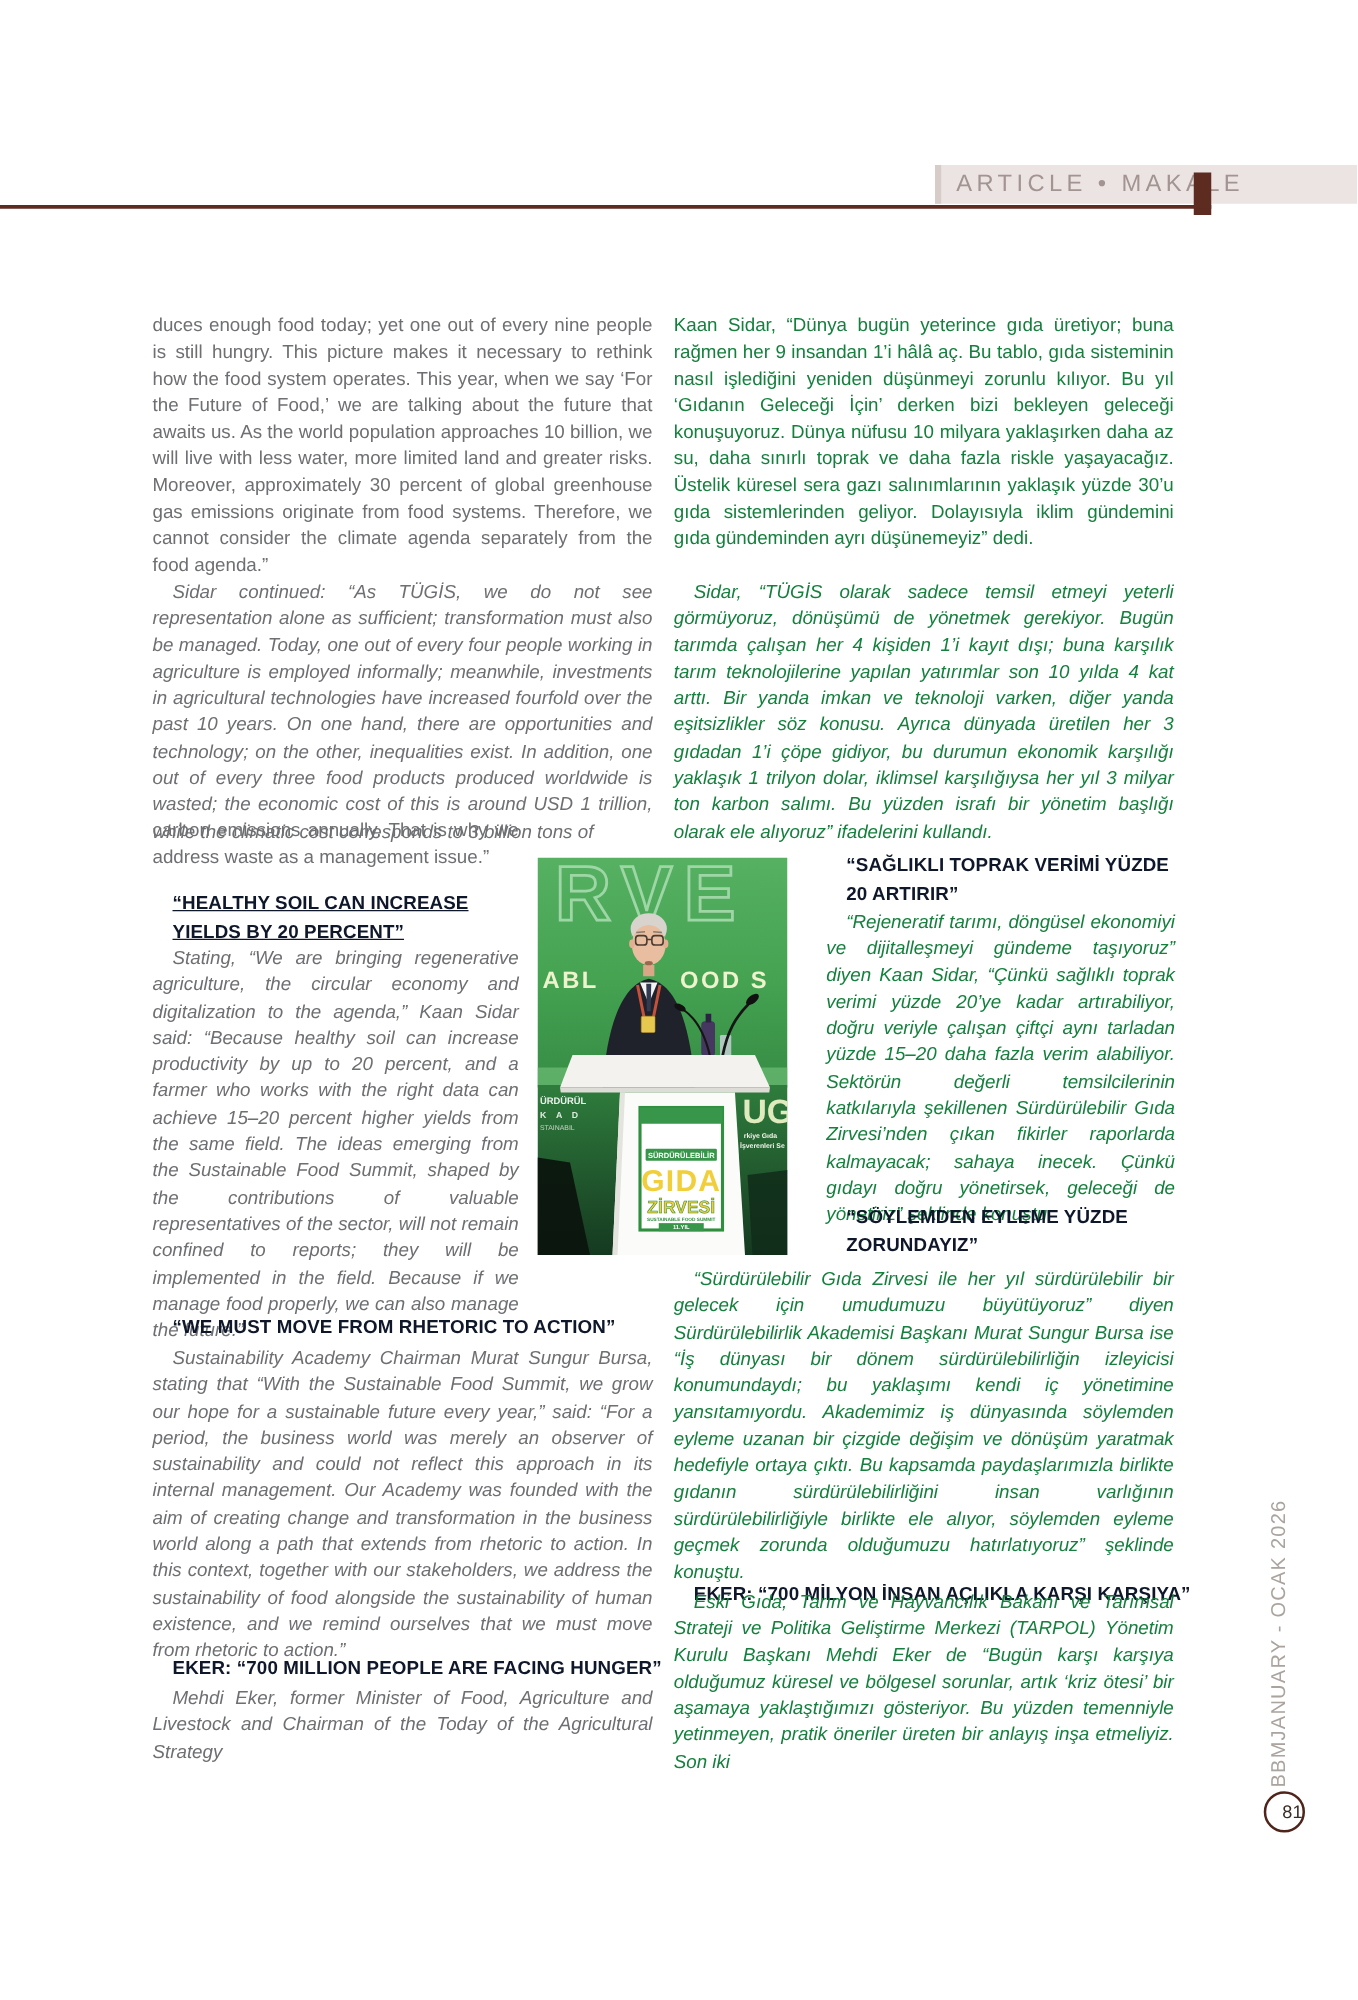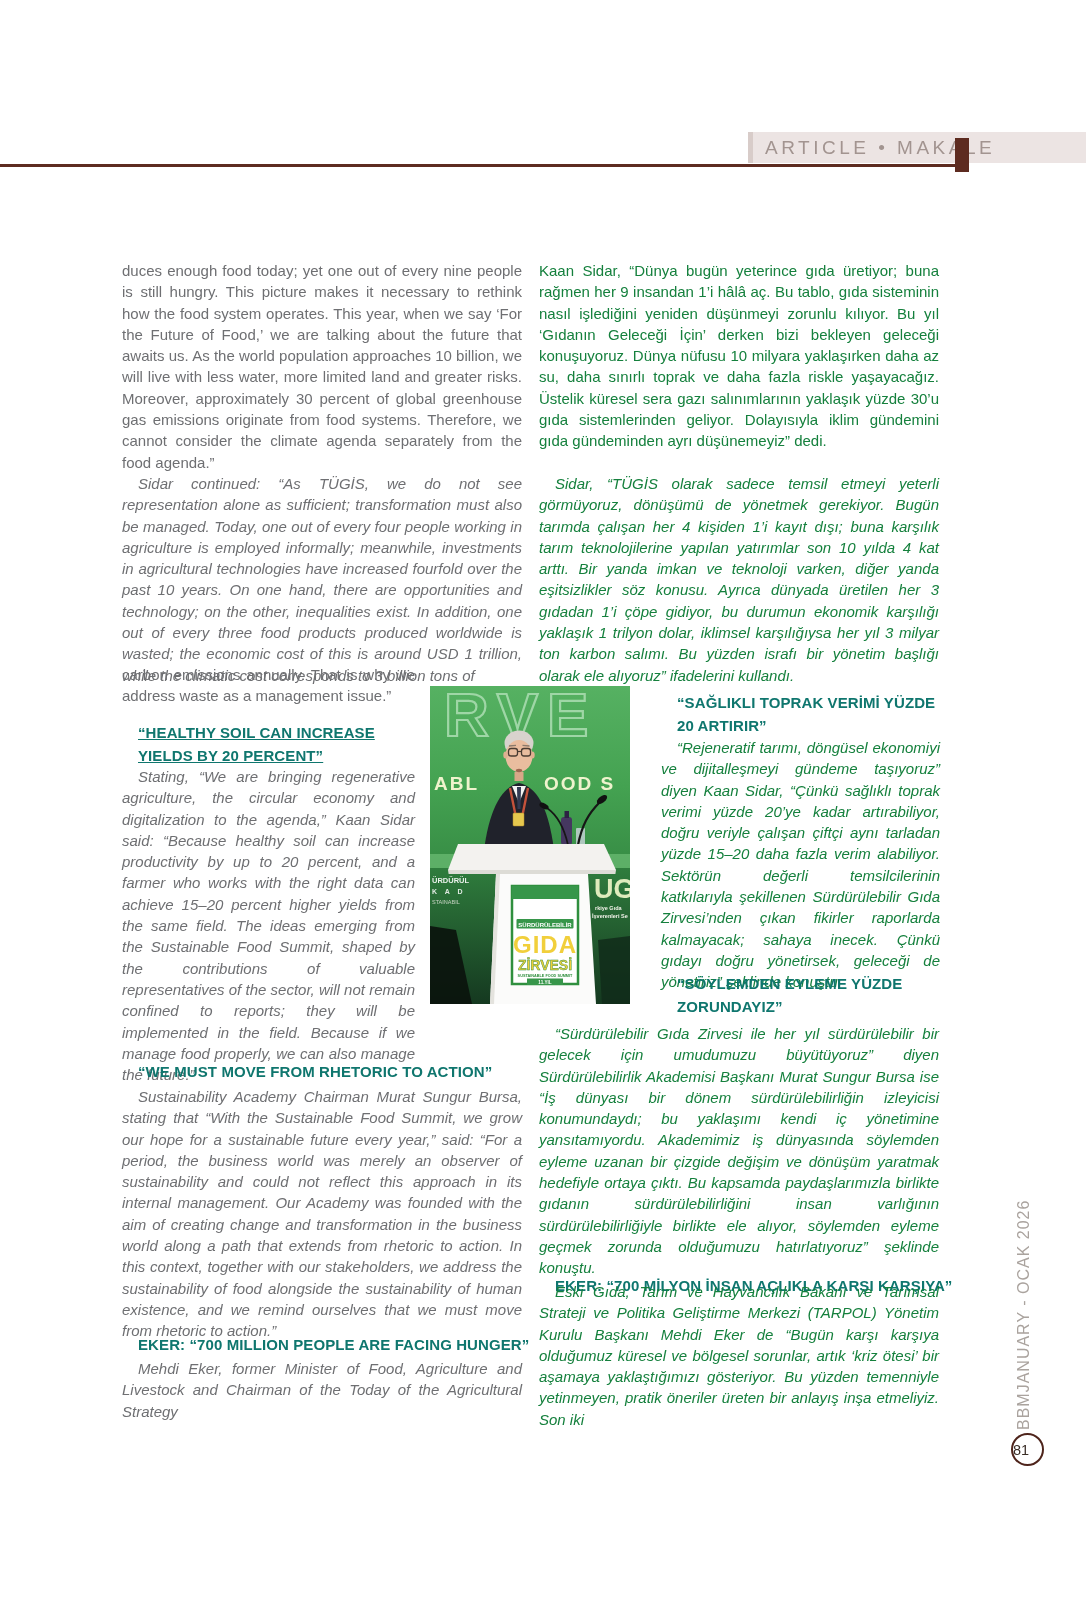--- a/index.html
+++ b/index.html
@@ -10,45 +10,45 @@
   
   .header-box{position:absolute;left:748px;top:132px;width:338px;height:31px;background:#ece4e3;}
   .header-strip{position:absolute;left:748px;top:132px;width:5px;height:31px;background:#d8ccc9;}
   .header-label{
     position:absolute;left:765px;top:132px;width:185px;height:31px;line-height:32px;
     font-size:19px;letter-spacing:3.5px;color:#a29490;text-align:center;white-space:nowrap;
   }
   .header-bar{position:absolute;left:955px;top:138px;width:14px;height:34px;background:#5d2b20;}
   .header-line{position:absolute;left:0;top:164px;width:969px;height:3px;background:#5d2b20;}
   
-  .blk{position:absolute;font-size:15px;line-height:21.3px;text-align:justify;margin-top:10px;}
+  .blk{position:absolute;font-size:15px;line-height:21.3px;text-align:justify;}
   .en{color:#6e6f72;}
   .tr{color:#15803d;}
   .wide-l{left:122px;width:400px;}
   .wide-r{left:539px;width:400px;}
   .narrow-l{left:122px;width:293px;}
   .narrow-r{left:661px;width:279px;}
   .ind{text-indent:16px;font-style:italic;}
   .hd{
-    color:#0f766e;font-weight:700;font-size:15px;line-height:22.5px;
+    color:#0f172a;font-weight:700;font-size:15px;line-height:22.5px;
     text-align:left;padding-left:16px;letter-spacing:.1px;text-indent:0;
   }
   
   .photo{position:absolute;left:430px;top:686px;width:200px;height:318px;}
   
   .side-vert{
     position:absolute;left:921px;top:1317px;width:206px;height:20px;
     transform:rotate(-90deg);transform-origin:50% 50%;
     display:flex;align-items:center;white-space:nowrap;
     font-size:16px;letter-spacing:1px;color:#aaa39e;
   }
   .side-vert .gap{display:inline-block;width:16px;}
   .page-circle{
     position:absolute;left:1011px;top:1433px;width:29px;height:29px;border-radius:50%;
-    border:2.5px solid #4e241b;background:#ffffff;display:flex;align-items:center;justify-content:flex-start;
+    border:2.5px solid #4e241b;background:#ffffff;display:flex;align-items:center;justify-content:flex-end;
     font-size:14.5px;color:#3a2d26;
   }
 </style>
 </head>
 <body>
 
 <div class="page">
 
   <div class="header-box"></div>
   <div class="header-strip"></div>

